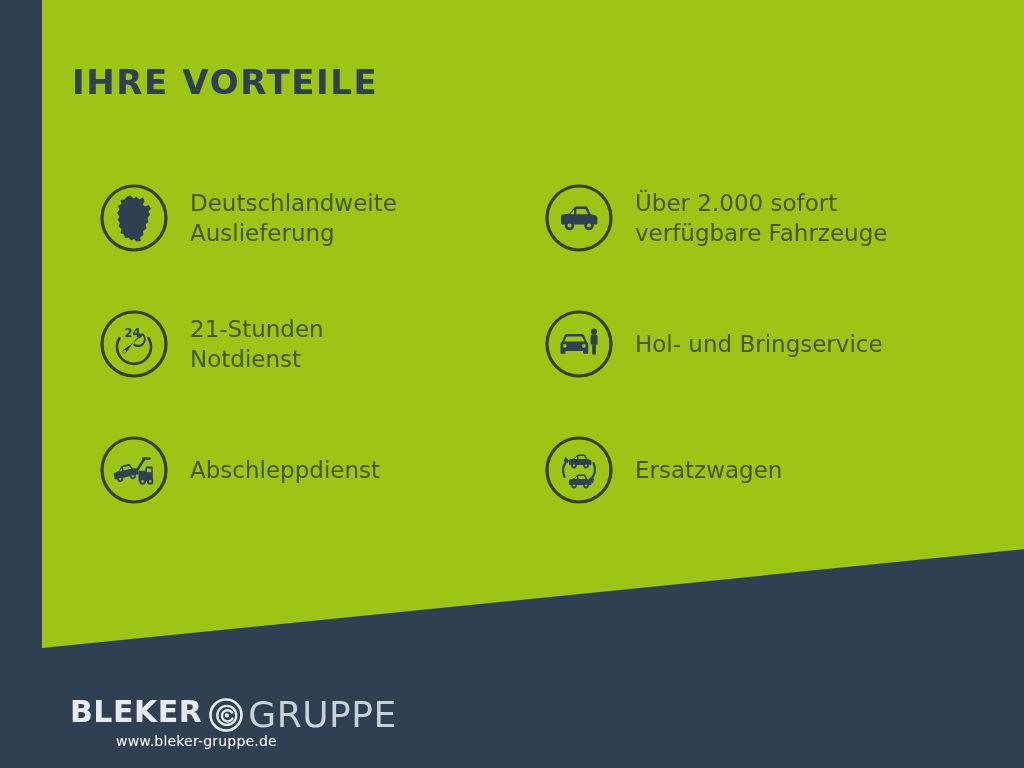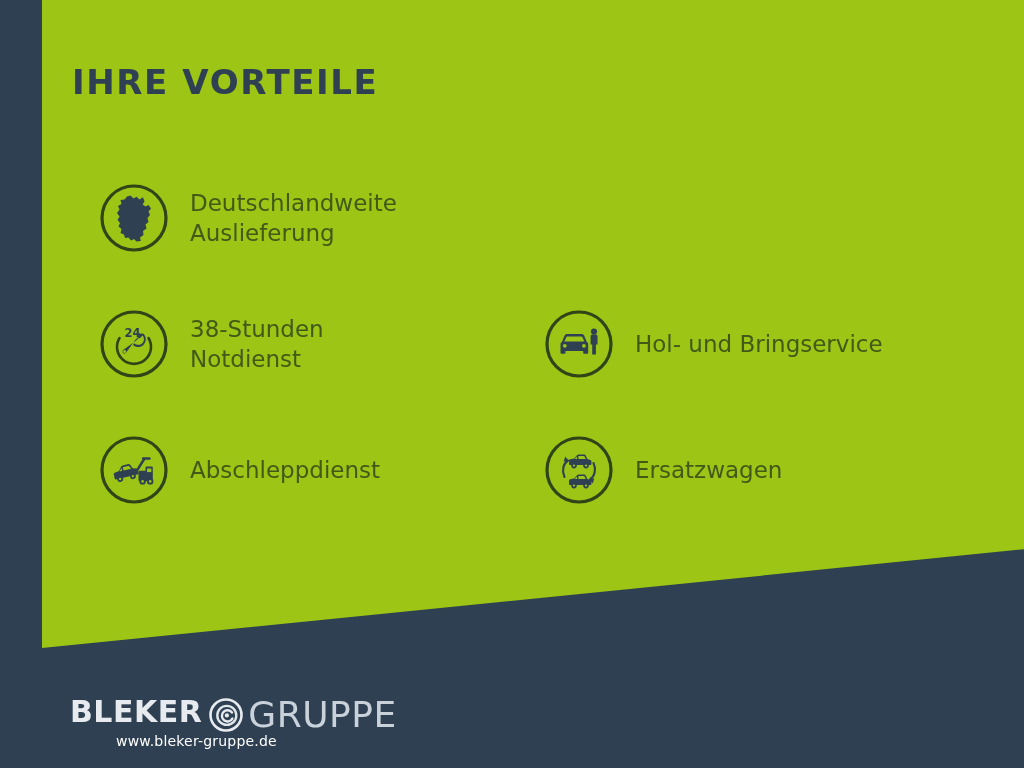--- a/index.html
+++ b/index.html
@@ -162,41 +162,60 @@
                                      L50.5 23 L53 26.5 L50.5 29.5 L52 33 L49.5 36 L50.5 40 L47.5 42.5 L48.5 46.5 L45 49
                                      L45.5 53 L42 55.5 L42.8 59 L38.5 59.5 L36 57 L33 58.5 L30.5 55.5 L27 56 L26 52.5
                                      L22.5 51 L23.5 47 L20.5 44.5 L22 41 L19.5 38 L21.5 34.5 L19 31 L21.5 27.5 L20 24
                                      L23.5 22 L22.5 18 L26.5 17.5 L29 14.5 Z"></path>
           </svg>
         </span>
         <span class="feature-label">Deutschlandweite
 Auslieferung</span>
       </div>
 
+      <div class="feature col-right">
+        <span class="feature-icon">
+          <svg viewBox="0 0 72 72" xmlns="http://www.w3.org/2000/svg">
+            <circle cx="36" cy="36" r="32" fill="none" stroke="#2f4417" stroke-width="3.2"></circle>
+            <path fill="#2e4052" d="M18 41 L18 34.5 C18 33.4 18.7 32.6 19.8 32.4 L26.5 31.4 L31 25.8
+                                     C31.7 25 32.5 24.6 33.6 24.6 L42.5 24.6 C43.7 24.6 44.4 25.1 44.8 26
+                                     L47.5 32 L52.5 33.6 C53.7 34 54.4 34.8 54.4 36 L54.4 41
+                                     C54.4 41.9 53.8 42.5 52.9 42.5 L19.5 42.5 C18.6 42.5 18 41.9 18 41 Z"></path>
+            <path fill="#9cc516" d="M33.3 27 L41.6 27 C42.2 27 42.5 27.3 42.8 27.8 L45.1 32.2 L33.3 32.2 Z"></path>
+            <path fill="#9cc516" d="M31.2 27.6 L31.2 32.2 L27.3 32.2 Z"></path>
+            <circle cx="26.5" cy="43.5" r="4.8" fill="#2e4052"></circle>
+            <circle cx="26.5" cy="43.5" r="2" fill="#9cc516"></circle>
+            <circle cx="46" cy="43.5" r="4.8" fill="#2e4052"></circle>
+            <circle cx="46" cy="43.5" r="2" fill="#9cc516"></circle>
+          </svg>
+        </span>
+        <span class="feature-label">Über 2.000 sofort
+verfügbare Fahrzeuge</span>
+      </div>
 
     </div>
 
     <div class="feature-row">
 
       <div class="feature col-left">
         <span class="feature-icon">
           <svg viewBox="0 0 72 72" xmlns="http://www.w3.org/2000/svg">
             <circle cx="36" cy="36" r="32" fill="none" stroke="#2f4417" stroke-width="3.2"></circle>
             <path d="M21.5 30 A17 17 0 1 0 50.5 30" fill="none" stroke="#2f4417" stroke-width="2.6" stroke-linecap="round"></path>
             <text x="26.5" y="28.5" font-family="DejaVu Sans, Liberation Sans, sans-serif" font-size="11.5" font-weight="700" fill="#2e4052">24</text>
             <g fill="#2e4052">
               <path d="M42.6 25.4 L39.6 28.4 L41 29.8 L38.2 32.6 L25.5 41.8 C24.4 42.6 24.2 44 25.1 44.9
                        C26 45.8 27.4 45.6 28.2 44.5 L37.4 31.8 L40.2 29 L41.6 30.4 L44.6 27.4
                        C46.6 29.8 46.3 33.3 44 35.4 C41.8 37.4 38.5 37.3 36.4 35.3
                        L35 36.9 C37.9 39.7 42.5 39.7 45.4 36.9 C48.6 33.8 48.5 28.8 45.5 25.8 Z"></path>
               <circle cx="26.6" cy="43.5" r="1.5" fill="#9cc516"></circle>
             </g>
           </svg>
         </span>
-        <span class="feature-label">38-Stunden
+        <span class="feature-label">21-Stunden
 Notdienst</span>
       </div>
 
       <div class="feature col-right">
         <span class="feature-icon">
           <svg viewBox="0 0 72 72" xmlns="http://www.w3.org/2000/svg">
             <circle cx="36" cy="36" r="32" fill="none" stroke="#2f4417" stroke-width="3.2"></circle>
 
             <path fill="#2e4052" d="M17.5 44.5 L17.5 36.5 C17.5 35.3 18 34.4 19 33.8 L21.5 27.8
                                      C22 26.6 22.9 26 24.2 26 L38.5 26 C39.8 26 40.7 26.6 41.2 27.8

